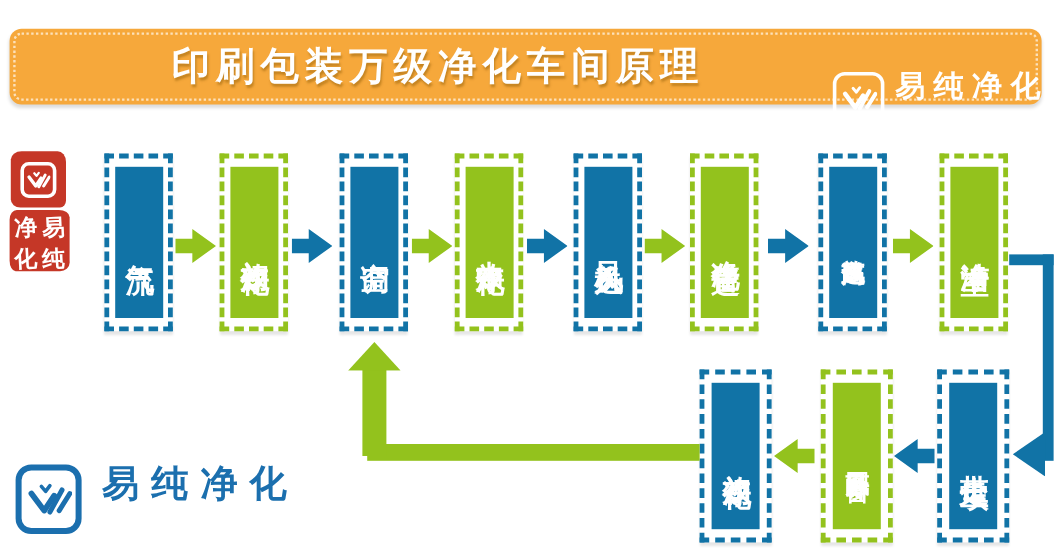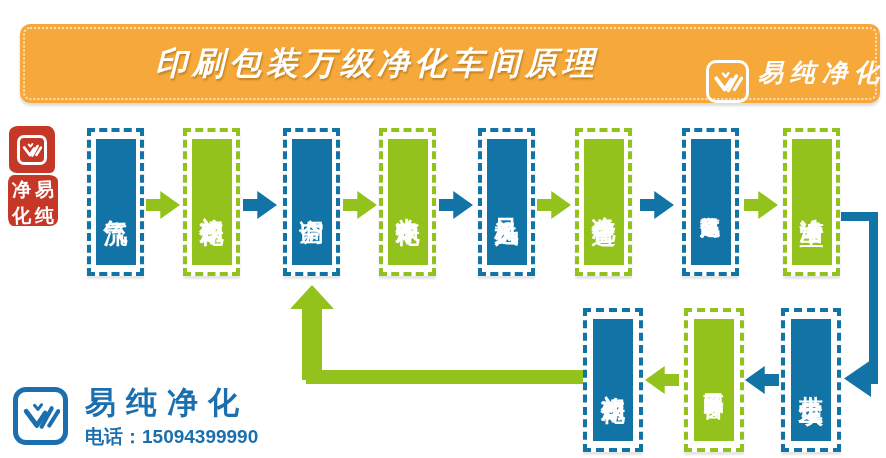--- a/index.html
+++ b/index.html
@@ -4,24 +4,23 @@
 <style>
   * { margin:0; padding:0; box-sizing:border-box; }
   html,body { background:#ffffff; }
   .stage {
     position:relative; width:886px; height:458px; background:#ffffff;
     overflow:hidden; font-family:"Liberation Sans", sans-serif;
   }
 
   
   .banner {
-    position:absolute; left:20px; top:24px; width:860px; height:79px;
+    position:absolute; left:8px; top:24px; width:860px; height:63px;
     background:#F6A83B; border-radius:10px;
     box-shadow:0 3px 3px rgba(0,0,0,0.14);
-    font-style:italic;
   }
   .banner::after {
     content:""; position:absolute; inset:3px; border:2px dotted rgba(255,255,255,0.65);
     border-radius:7px; pointer-events:none;
   }
   .banner-title {
     position:absolute; left:135px; top:50%; transform:translateY(-50%);
     color:#ffffff; font-size:32px; font-weight:bold; letter-spacing:5px;
     white-space:nowrap; text-shadow:1px 2px 2px rgba(130,85,0,0.45);
   }
@@ -223,17 +222,16 @@
     <span class="footer-icon">
       <svg viewBox="0 0 64 50" fill="none" stroke="currentColor" stroke-linecap="round" stroke-linejoin="round">
         <path d="M21 7 L27 14 L33 6" stroke-width="5"></path>
         <path d="M7 17 L25 41 L39 20" stroke-width="8"></path>
         <path d="M50 12 L33 43" stroke-width="7"></path>
         <path d="M61 17 L46 41" stroke-width="7"></path>
       </svg>
     </span>
     <div>
       <div class="footer-name">易纯净化</div>
-      <div class="footer-phone">电话：15094399990</div>
     </div>
   </div>
 
 </div>
 
 </body></html>

